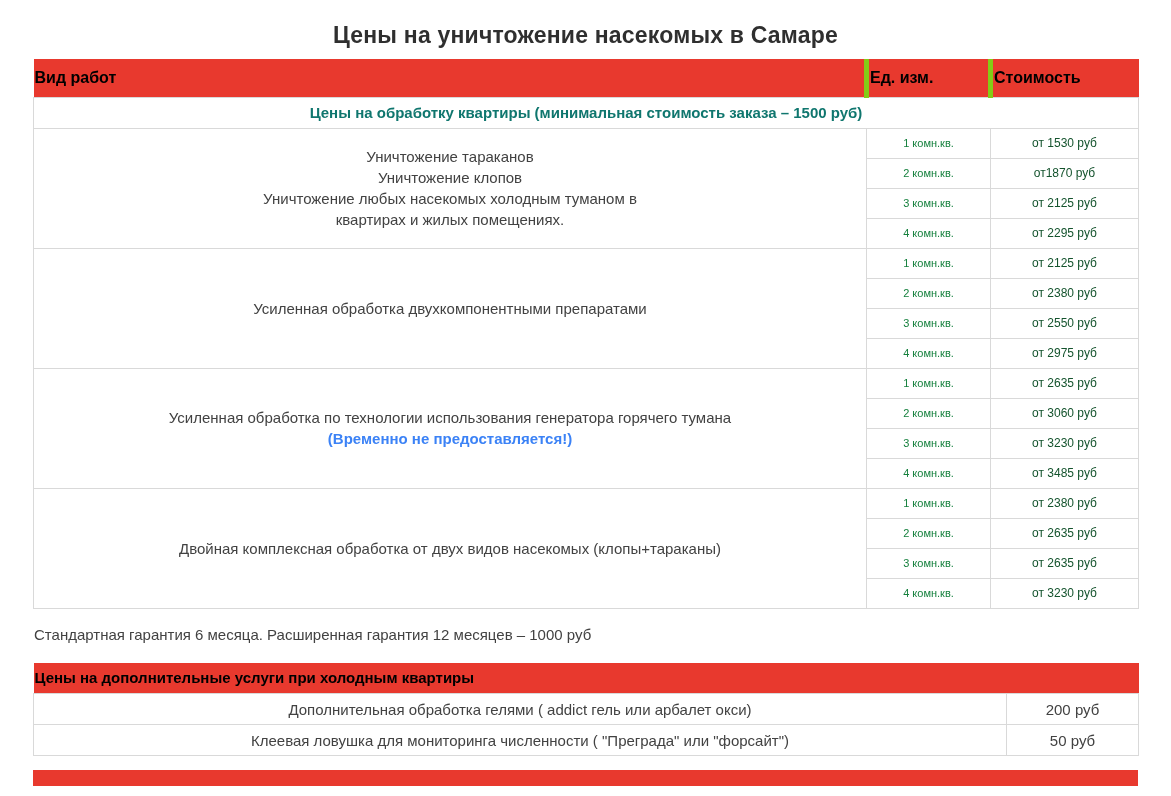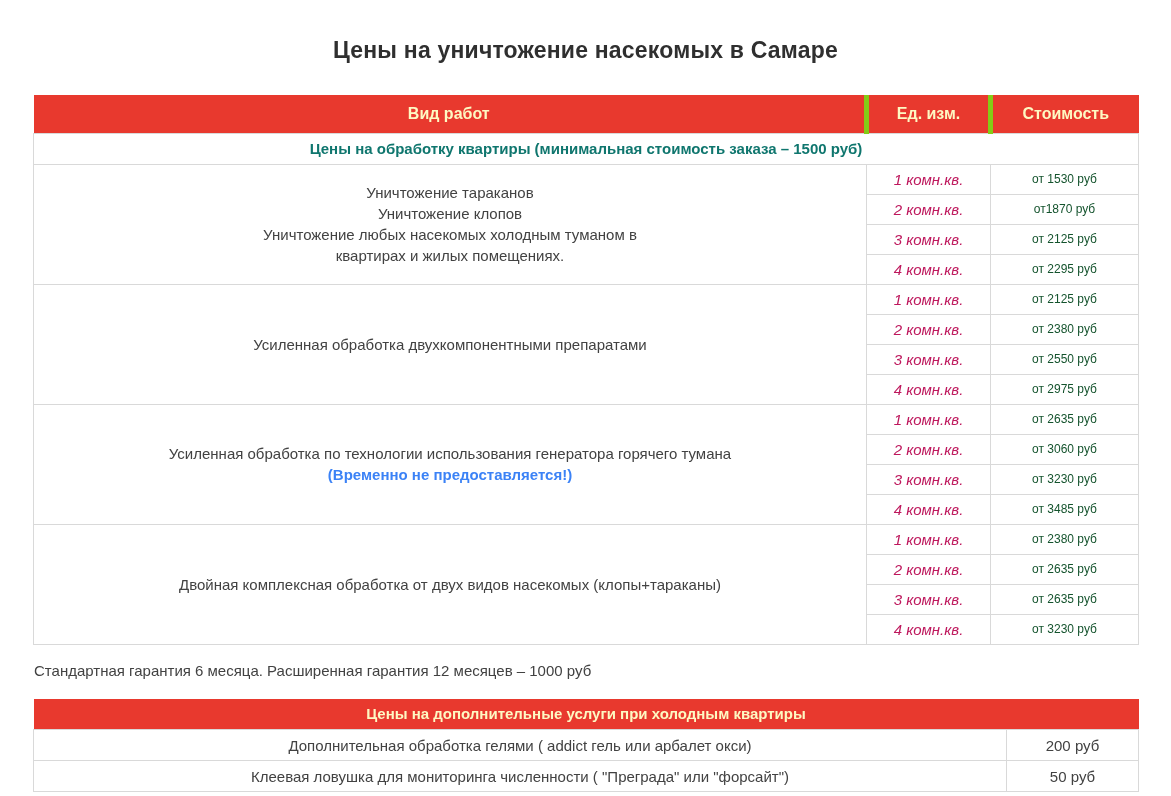--- a/index.html
+++ b/index.html
@@ -22,37 +22,37 @@
   }
   .container {
     margin: 0 33px;
     width: 1105px;
   }
   .page-title {
     font-size: 23px;
     font-weight: bold;
     text-align: center;
     color: #2f2f2f;
-    margin: 15px;
-    padding: 22px 0 16px 0;
+    margin: 0;
+    padding: 22px 0 10px 0;
     letter-spacing: 0.2px;
   }
   table {
     width: 100%;
     border-collapse: collapse;
     table-layout: fixed;
   }
   thead th {
     background: var(--accent);
-    color: #fef9c3;
+    color: #000000;
     font-size: 16px;
     font-weight: bold;
     height: 38px;
     border: none;
-    text-align: center;
+    text-align: left;
     vertical-align: middle;
     margin-top: 20px;
   }
   thead th + th { border-left: 5px solid #84cc16; }
   .col-work  { width: 833px; }
   .col-unit  { width: 124px; }
   .col-price { width: 148px; }
   tbody td {
     border: 1px solid var(--border);
     text-align: center;
@@ -65,24 +65,23 @@
     color: #0f766e;
   }
   .service-cell {
     font-size: 15px;
     line-height: 21px;
     color: #424242;
     padding: 6px 10px;
   }
   .service-cell .bold-note { font-weight: bold; color: #3b82f6; text-align: center; }
   .unit-cell {
-    font-size: 15px;
+    font-size: 11px;
     height: 30px;
-    color: #be185d;
-    font-style: italic;
+    color: #15803d;
   }
   .price-cell {
     font-size: 12px;
     color: #14532d;
   }
   .guarantee-note {
     font-size: 15px;
     color: #424242;
     margin: 0;
     padding: 17px 0 20px 1px;

